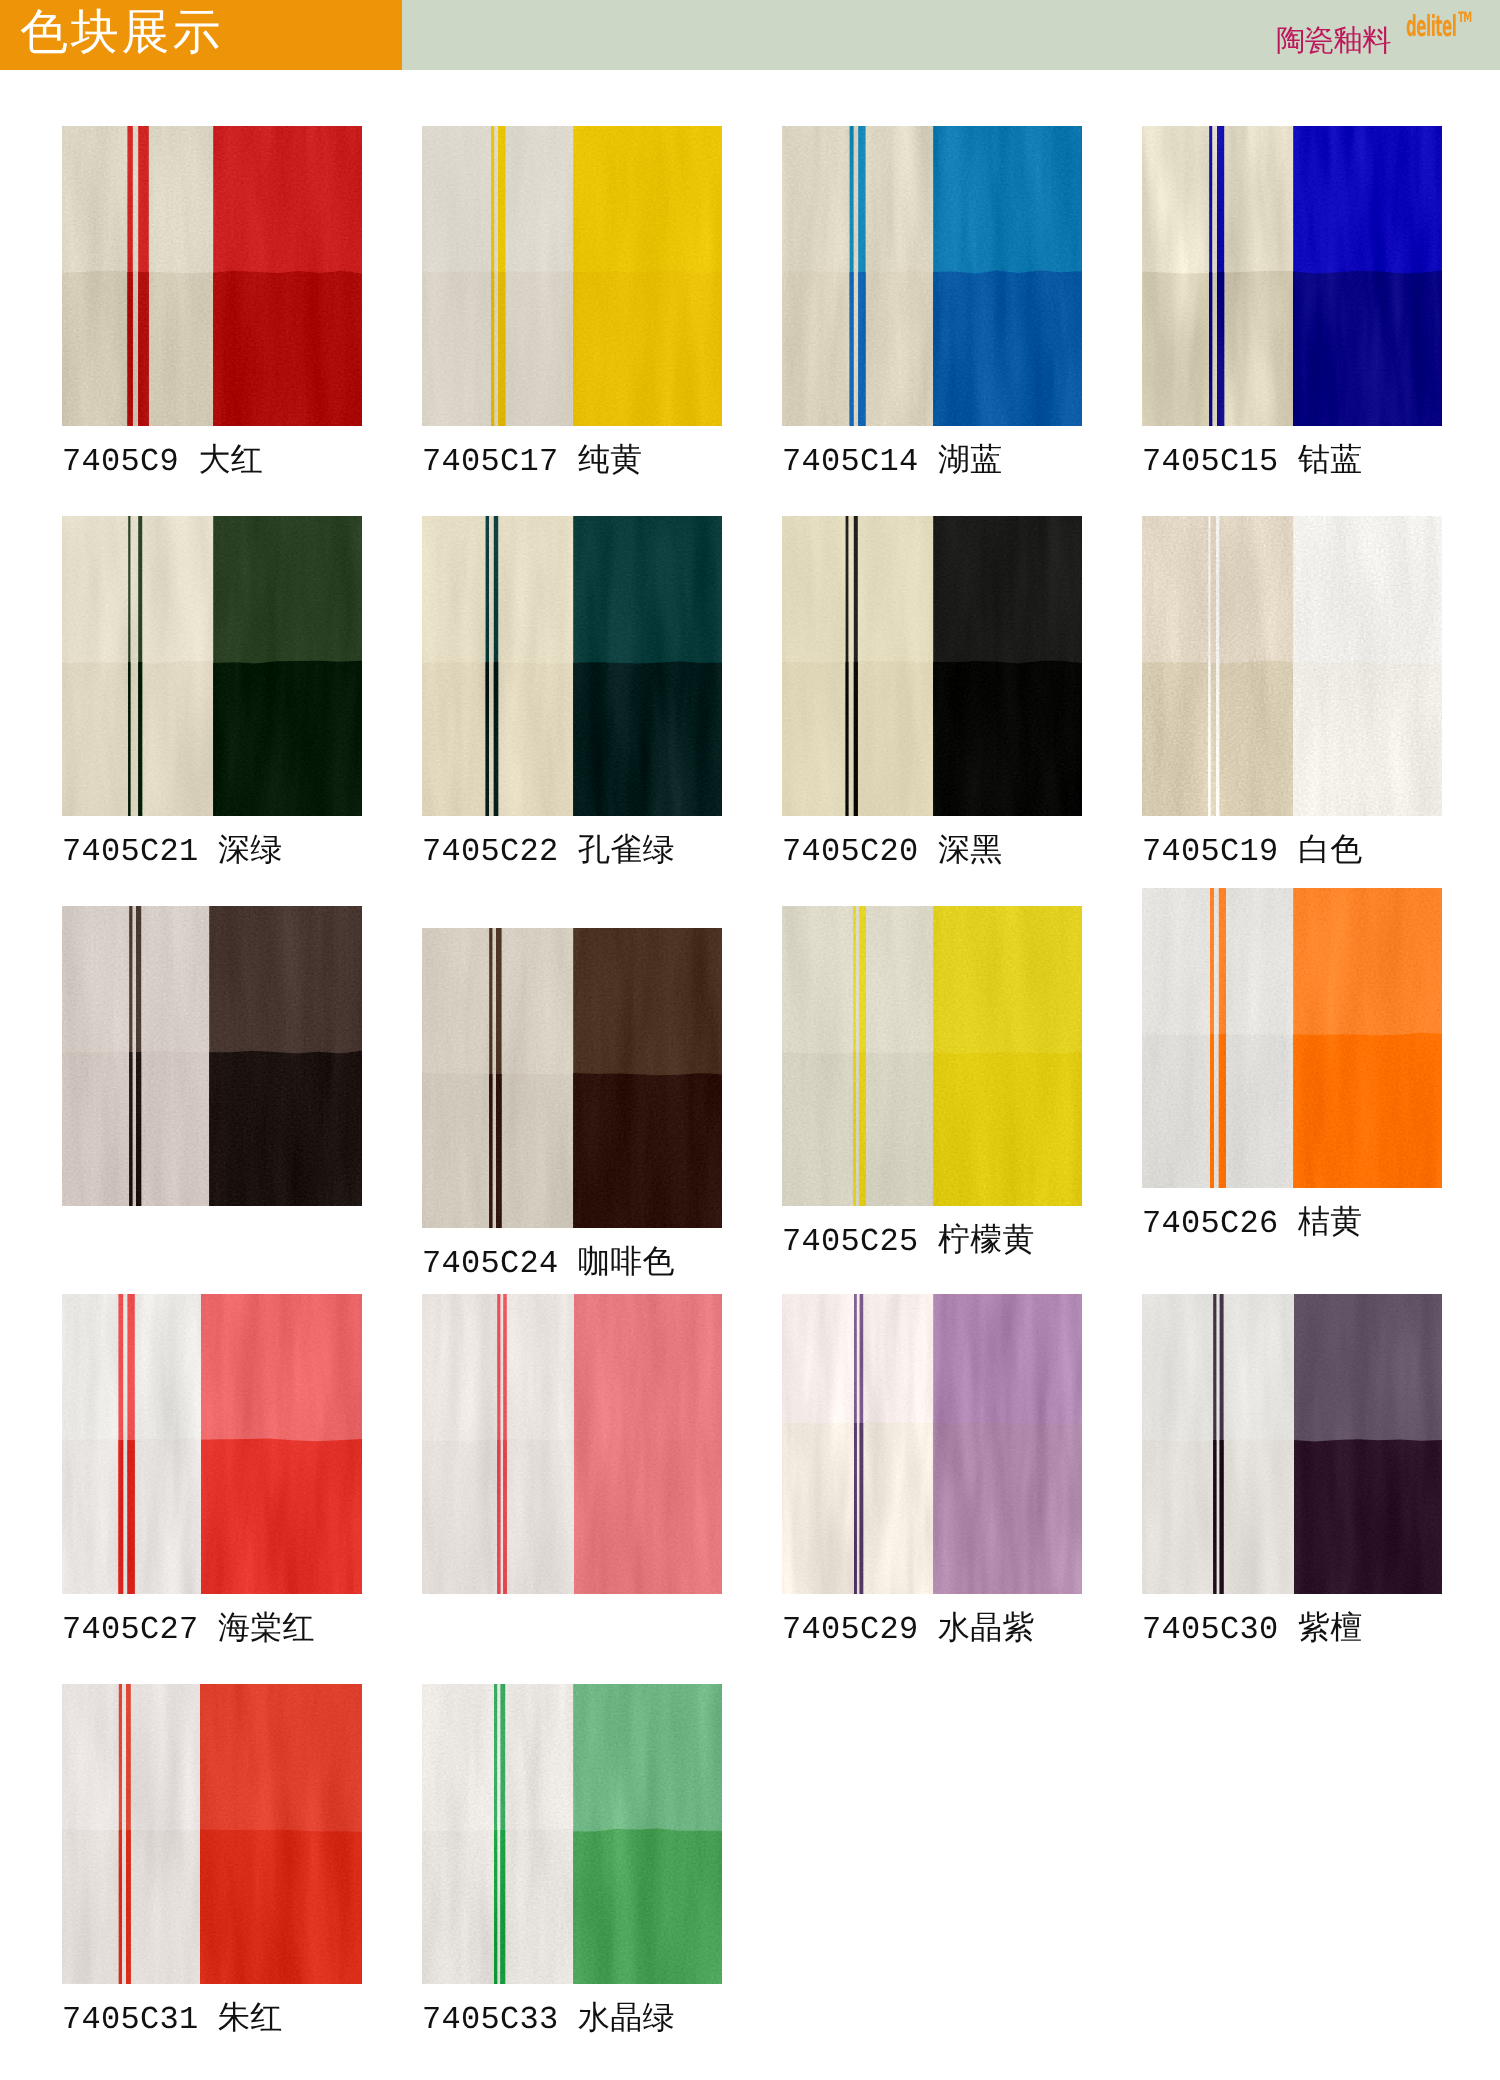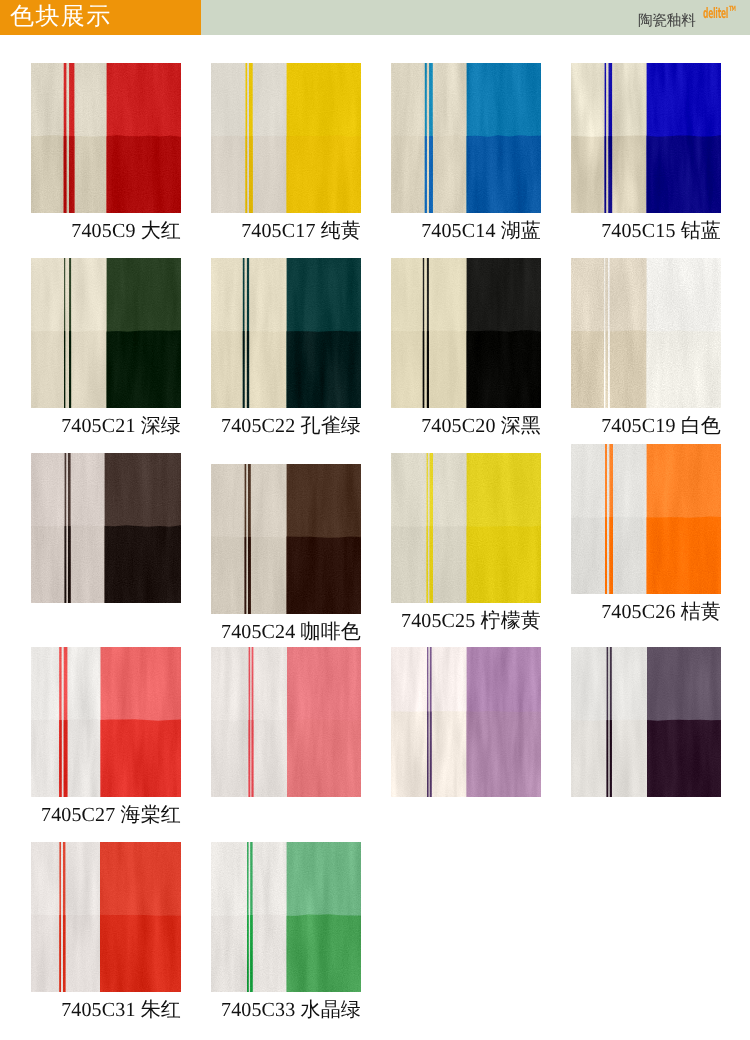--- a/index.html
+++ b/index.html
@@ -8,40 +8,40 @@
        font-family:"Liberation Sans","DejaVu Sans",sans-serif;
        -webkit-font-smoothing:antialiased;text-rendering:geometricPrecision;}
   .page{position:relative;width:750px;height:755px;}
   
   .header{position:absolute;left:0;top:0;width:750px;height:35px;background:#cdd7c6;}
   .header-title-bg{position:absolute;left:0;top:0;width:201px;height:35px;background:#ee9409;}
   .header-title{position:absolute;left:10px;top:0;height:35px;line-height:34px;
       font-size:24px;color:#ffffff;letter-spacing:1.4px;white-space:nowrap;
       font-family:"Liberation Sans","DejaVu Sans",sans-serif;}
   .brand{position:absolute;left:0;top:0;width:750px;height:35px;}
-  .brand-cn{position:absolute;left:638px;top:14px;font-size:14.6px;color:#404040;
+  .brand-cn{position:absolute;left:638px;top:14px;font-size:14.6px;color:#be185d;
       letter-spacing:-0.2px;white-space:nowrap;line-height:15px;}
   .brand-en{position:absolute;left:703px;top:8.6px;font-size:14.5px;font-weight:bold;
       color:#f2951b;letter-spacing:-0.5px;line-height:11px;white-space:nowrap;
       font-family:"DejaVu Sans","Liberation Sans",sans-serif;
       transform:scaleX(0.52);transform-origin:left top;}
   .brand-tm{position:absolute;left:728.5px;top:5.2px;font-size:7.2px;font-weight:bold;
       color:#f2951b;line-height:8px;white-space:nowrap;letter-spacing:-0.7px;
       font-family:"DejaVu Sans","Liberation Sans",sans-serif;
       transform:scaleX(0.62);transform-origin:left top;}
   
   .grid{position:absolute;left:31px;top:63px;width:690px;}
   .cell{position:absolute;width:150px;}
   .tile{position:relative;width:150px;height:150px;overflow:hidden;}
   .tile svg{display:block;width:150px;height:150px;}
-  .caption{width:150px;text-align:right;font-size:20px;color:#111;
+  .caption{width:150px;text-align:left;font-size:16px;color:#111;
       line-height:37px;height:38px;white-space:nowrap;
       position:relative;left:0px;letter-spacing:0.15px;
       -webkit-font-smoothing:antialiased;
-      font-family:Liberation Serif, serif;}
+      font-family:Liberation Mono, monospace;}
 </style>
 </head>
 <body>
 
 <div class="page">
   <div class="header">
     <div class="header-title-bg"></div>
     <div class="header-title">色块展示</div>
     <div class="brand">
       <div class="brand-cn">陶瓷釉料</div>
@@ -504,20 +504,21 @@
               <path d="M 0 64.30896385918314 L 21.43 64.76 L 42.86 64.03 L 64.29 64.26 L 85.71 64.80 L 107.14 65.04 L 128.57 64.61 L 150.00 64.74 L 150 150 L 0 150 Z" fill="#efe6dc"></path>
               <rect x="75.6" y="0" width="74.4" height="150" fill="#ae84b0"></rect>
               <path d="M 75.6 64.30896385918314 L 86.23 64.76 L 96.86 64.03 L 107.49 64.26 L 118.11 64.80 L 128.74 65.04 L 139.37 64.61 L 150.00 64.74 L 150 150 L 75.6 150 Z" fill="#ad85a9"></path>
               <path d="M 36 0 L 37.4 0 L 37.4 150 L 36 150 Z" fill="#7b5a8e"></path>
               <path d="M 36 64.5 L 37.4 64.5 L 37.4 150 L 36 150 Z" fill="#543968"></path>
               <path d="M 38.8 0 L 40.599999999999994 0 L 40.599999999999994 150 L 38.8 150 Z" fill="#7b5a8e"></path>
               <path d="M 38.8 64.5 L 40.599999999999994 64.5 L 40.599999999999994 150 L 38.8 150 Z" fill="#543968"></path>
             </g>
           </svg>
         </div>
+        <div class="caption">7405C29 水晶紫</div>
       </div>
       <div class="cell" style="left: 540px; top: 584.25px;">
         <div class="tile">
           <svg viewBox="0 0 150 150" xmlns="http://www.w3.org/2000/svg">
             <defs>
               <filter id="grsw15" x="0" y="0" width="100%" height="100%" color-interpolation-filters="sRGB">
                 <feTurbulence type="fractalNoise" baseFrequency="0.80 0.95" numOctaves="4" seed="108" result="fine"></feTurbulence>
                 <feTurbulence type="fractalNoise" baseFrequency="0.075 0.010" numOctaves="3" seed="86" result="broad"></feTurbulence>
                 <feColorMatrix in="fine" type="matrix" result="fg" values="0.34 0.34 0.34 0 0  0.34 0.34 0.34 0 0  0.34 0.34 0.34 0 0  0 0 0 0 1"></feColorMatrix>
                 <feColorMatrix in="broad" type="matrix" result="bg" values="0.34 0.34 0.34 0 0  0.34 0.34 0.34 0 0  0.34 0.34 0.34 0 0  0 0 0 0 1"></feColorMatrix>
@@ -534,20 +535,21 @@
               <path d="M 0 72.95688674755583 L 21.43 73.78 L 42.86 73.03 L 64.29 72.64 L 85.71 73.11 L 107.14 72.76 L 128.57 73.36 L 150.00 73.06 L 150 150 L 0 150 Z" fill="#e0ddd8"></path>
               <rect x="76" y="0" width="74" height="150" fill="#5f5163"></rect>
               <path d="M 76 72.95688674755583 L 86.57 73.78 L 97.14 73.03 L 107.71 72.64 L 118.29 73.11 L 128.86 72.76 L 139.43 73.36 L 150.00 73.06 L 150 150 L 76 150 Z" fill="#2b1126"></path>
               <path d="M 35.6 0 L 37.2 0 L 37.2 150 L 35.6 150 Z" fill="#433448"></path>
               <path d="M 35.6 73.05 L 37.2 73.05 L 37.2 150 L 35.6 150 Z" fill="#1d0818"></path>
               <path d="M 38.8 0 L 40.8 0 L 40.8 150 L 38.8 150 Z" fill="#433448"></path>
               <path d="M 38.8 73.05 L 40.8 73.05 L 40.8 150 L 38.8 150 Z" fill="#1d0818"></path>
             </g>
           </svg>
         </div>
+        <div class="caption">7405C30 紫檀</div>
       </div>
       <div class="cell" style="left: 0px; top: 779px;">
         <div class="tile">
           <svg viewBox="0 0 150 150" xmlns="http://www.w3.org/2000/svg">
             <defs>
               <filter id="grsw16" x="0" y="0" width="100%" height="100%" color-interpolation-filters="sRGB">
                 <feTurbulence type="fractalNoise" baseFrequency="0.80 0.95" numOctaves="4" seed="115" result="fine"></feTurbulence>
                 <feTurbulence type="fractalNoise" baseFrequency="0.075 0.010" numOctaves="3" seed="91" result="broad"></feTurbulence>
                 <feColorMatrix in="fine" type="matrix" result="fg" values="0.34 0.34 0.34 0 0  0.34 0.34 0.34 0 0  0.34 0.34 0.34 0 0  0 0 0 0 1"></feColorMatrix>
                 <feColorMatrix in="broad" type="matrix" result="bg" values="0.34 0.34 0.34 0 0  0.34 0.34 0.34 0 0  0.34 0.34 0.34 0 0  0 0 0 0 1"></feColorMatrix>

